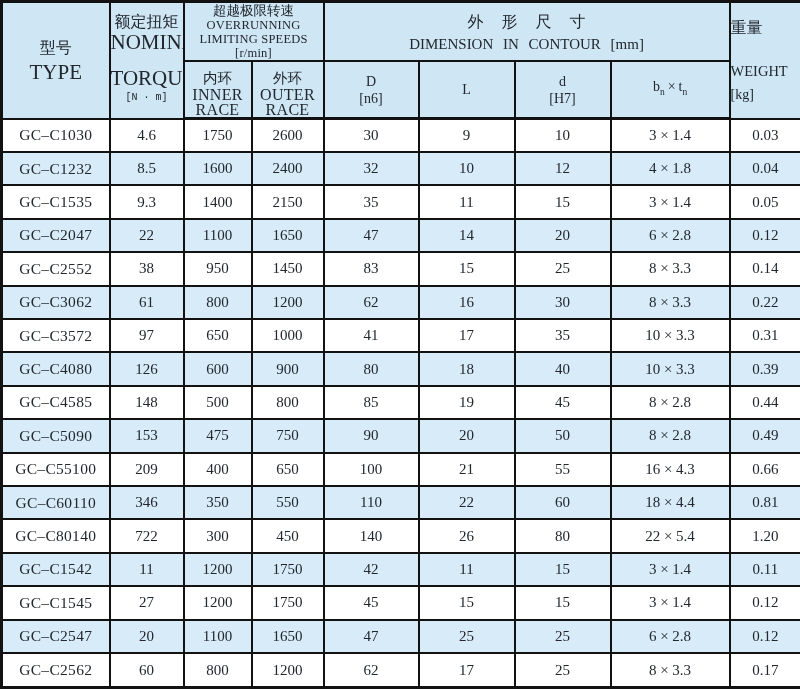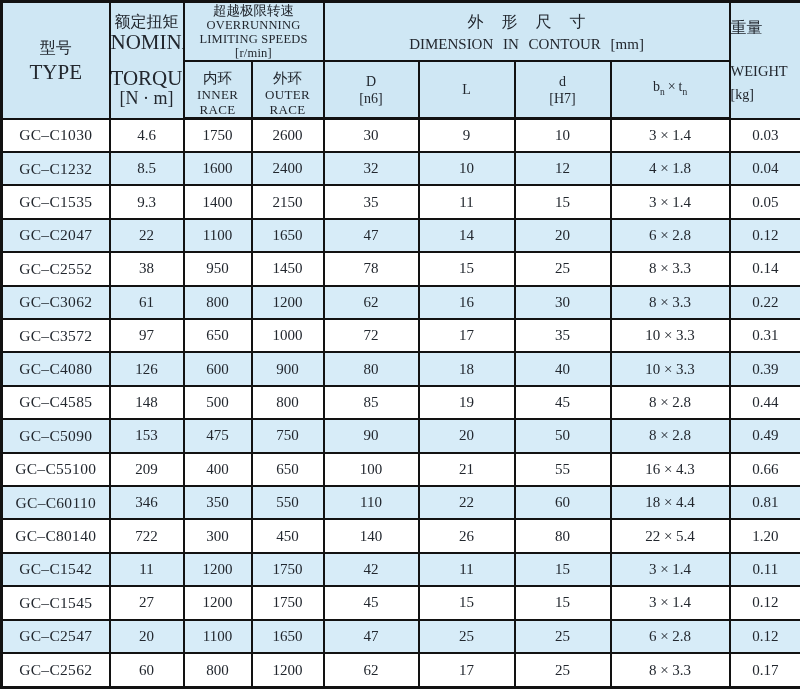--- a/index.html
+++ b/index.html
@@ -28,25 +28,25 @@
   thead tr:last-child th, th[rowspan="2"] { border-bottom: 3px solid #121212; }
 
   tbody tr td { background: #ffffff; font-size: 15px; }
   tbody tr:nth-child(even) td { background: #d7ecf8; }
   td.c-model { font-size: 15.5px; letter-spacing: 0.3px; }
 
   .h-zh    { font-size: 16px; line-height: 20px; }
   .h-en    { font-size: 21px; line-height: 20px; }
   .mt12    { margin-top: 4px; }
   .mt4     { margin-top: 16px; }
-  .h-unit  { font-size: 18px; line-height: 20px; }
+  .h-unit  { font-size: 10px; line-height: 20px; font-family: Liberation Mono, monospace; }
   .sm-zh   { font-size: 13.5px; line-height: 15px; }
   .sm-en   { font-size: 12.5px; line-height: 14px; letter-spacing: 0.2px; }
   .race-zh { font-size: 14.5px; line-height: 17px; margin-top: 8px; }
-  .race-en { font-size: 13px; line-height: 15px; letter-spacing: 0.3px; font-family: Liberation Serif, serif; }
+  .race-en { font-size: 16px; line-height: 15px; letter-spacing: 0.3px; font-family: Liberation Serif, serif; }
   .dim-zh  { font-size: 16px; line-height: 24px; letter-spacing: 7px; text-indent: 7px; text-align: center; }
   .dim-en  { font-size: 15px; line-height: 20px; word-spacing: 6px; }
   .sub-en  { font-size: 14px; line-height: 17px; }
   .bt sub  { font-size: 9.5px; }
   .bt .times { padding: 0 3px; }
   .wt-box  { display: flex; flex-direction: column; justify-content: center; align-items: flex-start; height: 100%; }
   .wt-zh   { font-size: 16px; }
   .wt-en   { font-size: 14.5px; margin-top: 24px; }
   .wt-unit { font-size: 14px; margin-top: 7px; }
 </style>
@@ -165,21 +165,21 @@
     <td class="c-L">14</td>
     <td class="c-d">20</td>
     <td class="c-bt">6 × 2.8</td>
     <td class="c-weight">0.12</td>
   </tr>
       <tr>
     <td class="c-model">GC–C2552</td>
     <td class="c-torque">38</td>
     <td class="c-inner">950</td>
     <td class="c-outer">1450</td>
-    <td class="c-D">78</td>
+    <td class="c-D">83</td>
     <td class="c-L">15</td>
     <td class="c-d">25</td>
     <td class="c-bt">8 × 3.3</td>
     <td class="c-weight">0.14</td>
   </tr>
       <tr>
     <td class="c-model">GC–C3062</td>
     <td class="c-torque">61</td>
     <td class="c-inner">800</td>
     <td class="c-outer">1200</td>
@@ -187,21 +187,21 @@
     <td class="c-L">16</td>
     <td class="c-d">30</td>
     <td class="c-bt">8 × 3.3</td>
     <td class="c-weight">0.22</td>
   </tr>
       <tr>
     <td class="c-model">GC–C3572</td>
     <td class="c-torque">97</td>
     <td class="c-inner">650</td>
     <td class="c-outer">1000</td>
-    <td class="c-D">72</td>
+    <td class="c-D">41</td>
     <td class="c-L">17</td>
     <td class="c-d">35</td>
     <td class="c-bt">10 × 3.3</td>
     <td class="c-weight">0.31</td>
   </tr>
       <tr>
     <td class="c-model">GC–C4080</td>
     <td class="c-torque">126</td>
     <td class="c-inner">600</td>
     <td class="c-outer">900</td>

